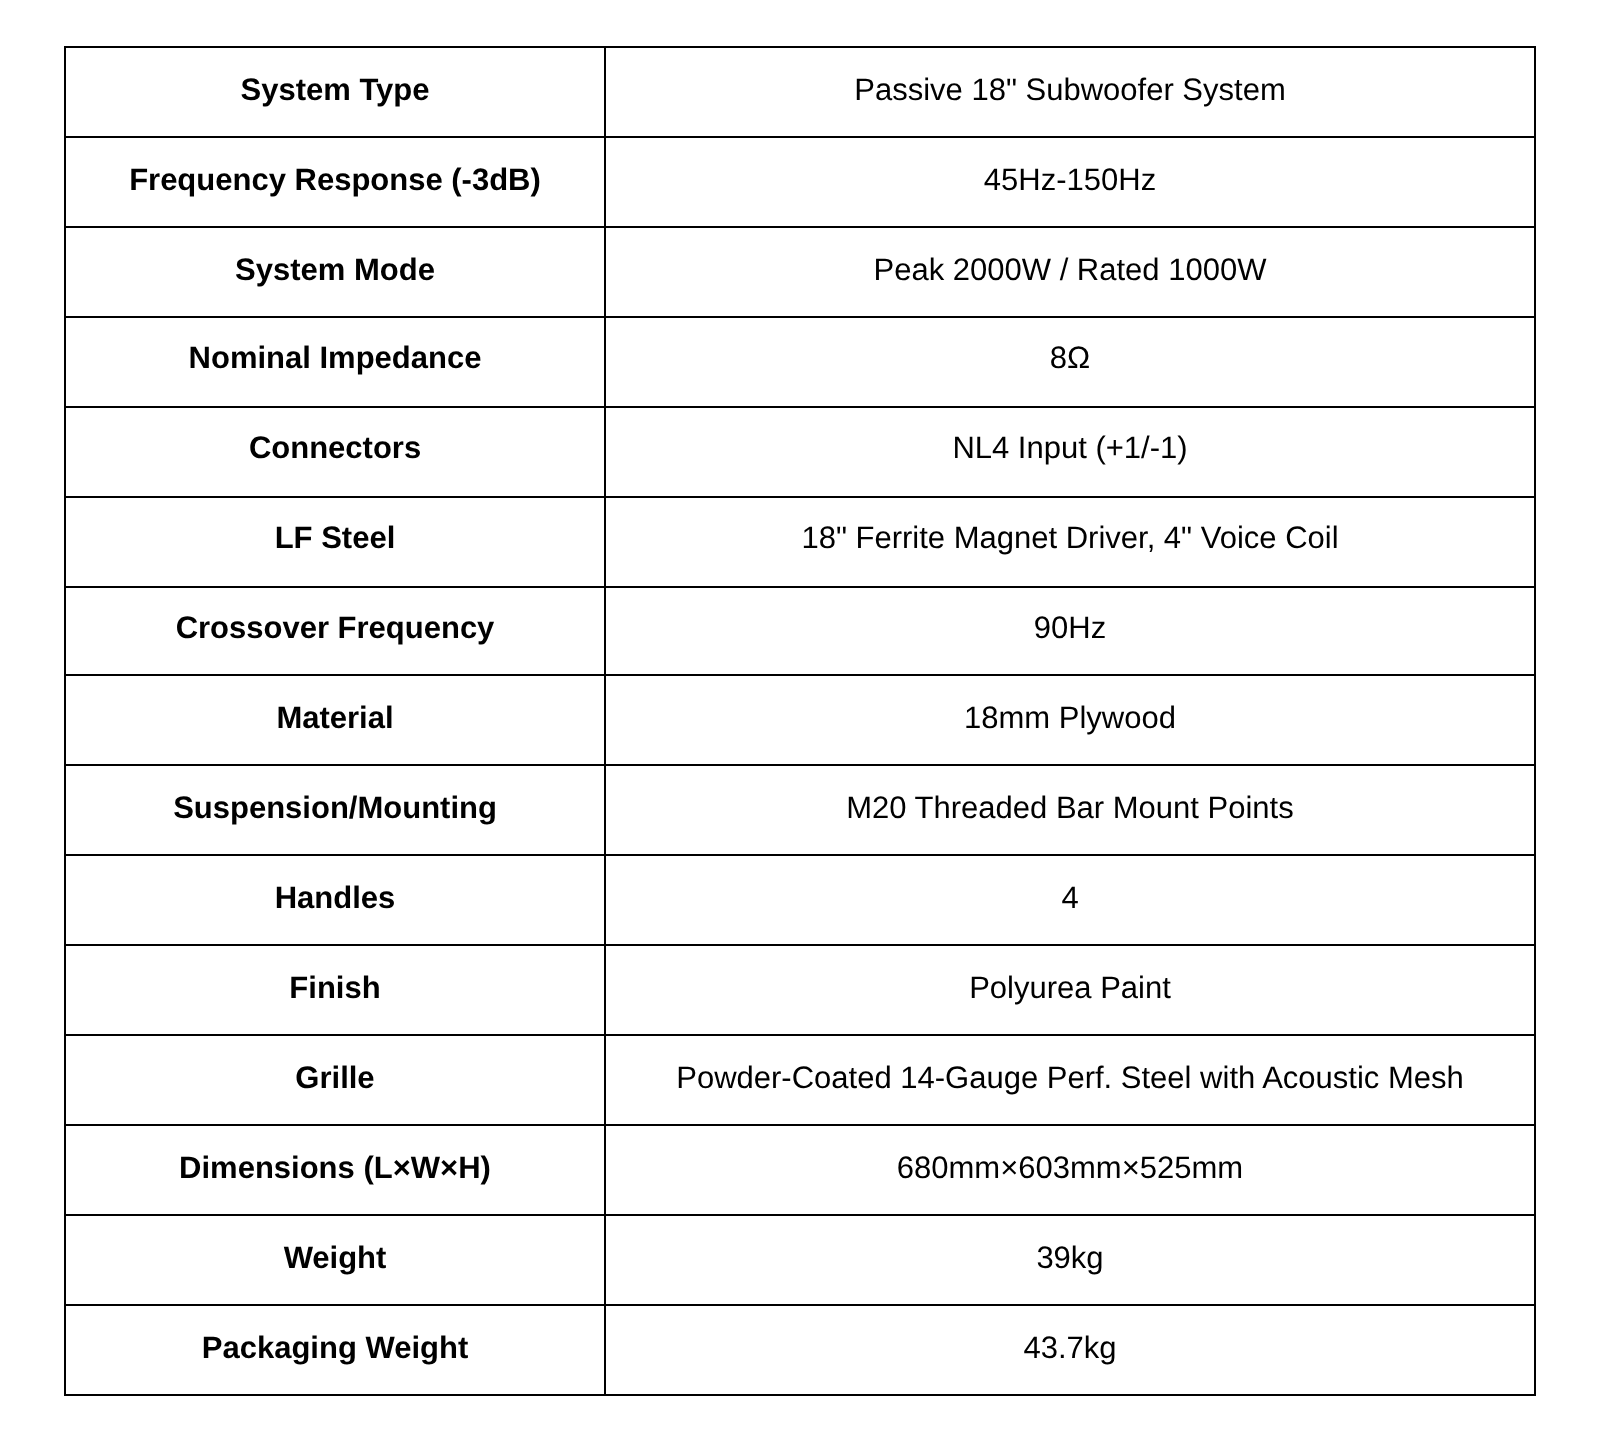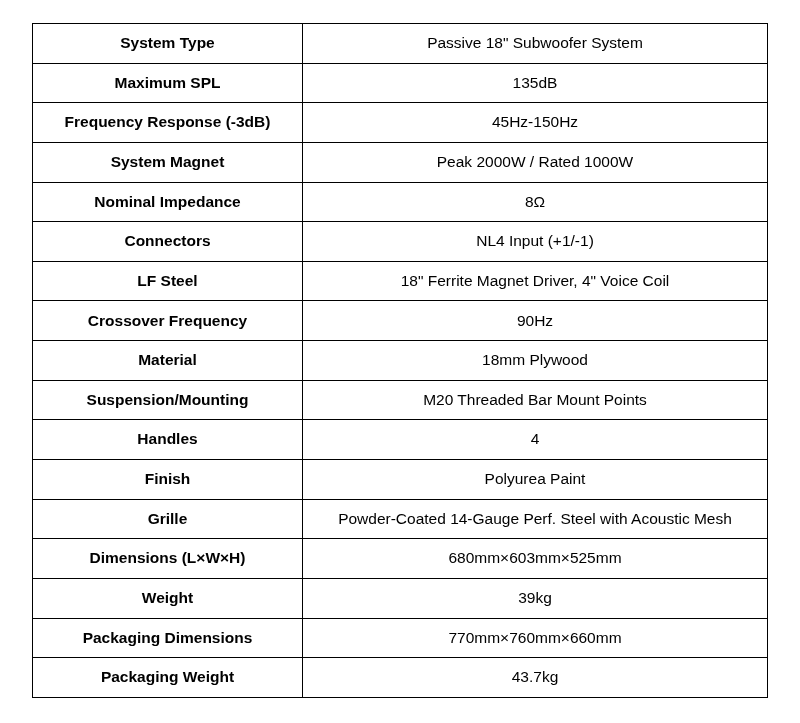--- a/index.html
+++ b/index.html
@@ -52,33 +52,29 @@
 <body>
 
 <div class="page">
   <table class="spec-table">
     <tbody id="spec-body">
   <tr class="spec-row">
     <td class="label">System Type</td>
     <td class="value">Passive 18" Subwoofer System</td>
   </tr>
 
-  <tr class="spec-row">
-    <td class="label">Maximum SPL</td>
-    <td class="value">135dB</td>
-  </tr>
 
 
   <tr class="spec-row">
     <td class="label">Frequency Response (-3dB)</td>
     <td class="value">45Hz-150Hz</td>
   </tr>
 
   <tr class="spec-row">
-    <td class="label">System Magnet</td>
+    <td class="label">System Mode</td>
     <td class="value">Peak 2000W / Rated 1000W</td>
   </tr>
 
   <tr class="spec-row">
     <td class="label">Nominal Impedance</td>
     <td class="value">8Ω</td>
   </tr>
 
   <tr class="spec-row">
     <td class="label">Connectors</td>
@@ -124,24 +120,20 @@
   <tr class="spec-row">
     <td class="label">Dimensions (L×W×H)</td>
     <td class="value">680mm×603mm×525mm</td>
   </tr>
 
   <tr class="spec-row">
     <td class="label">Weight</td>
     <td class="value">39kg</td>
   </tr>
 
-  <tr class="spec-row">
-    <td class="label">Packaging Dimensions</td>
-    <td class="value">770mm×760mm×660mm</td>
-  </tr>
 
   <tr class="spec-row">
     <td class="label">Packaging Weight</td>
     <td class="value">43.7kg</td>
   </tr>
 </tbody>
   </table>
 </div>
 
 </body></html>

